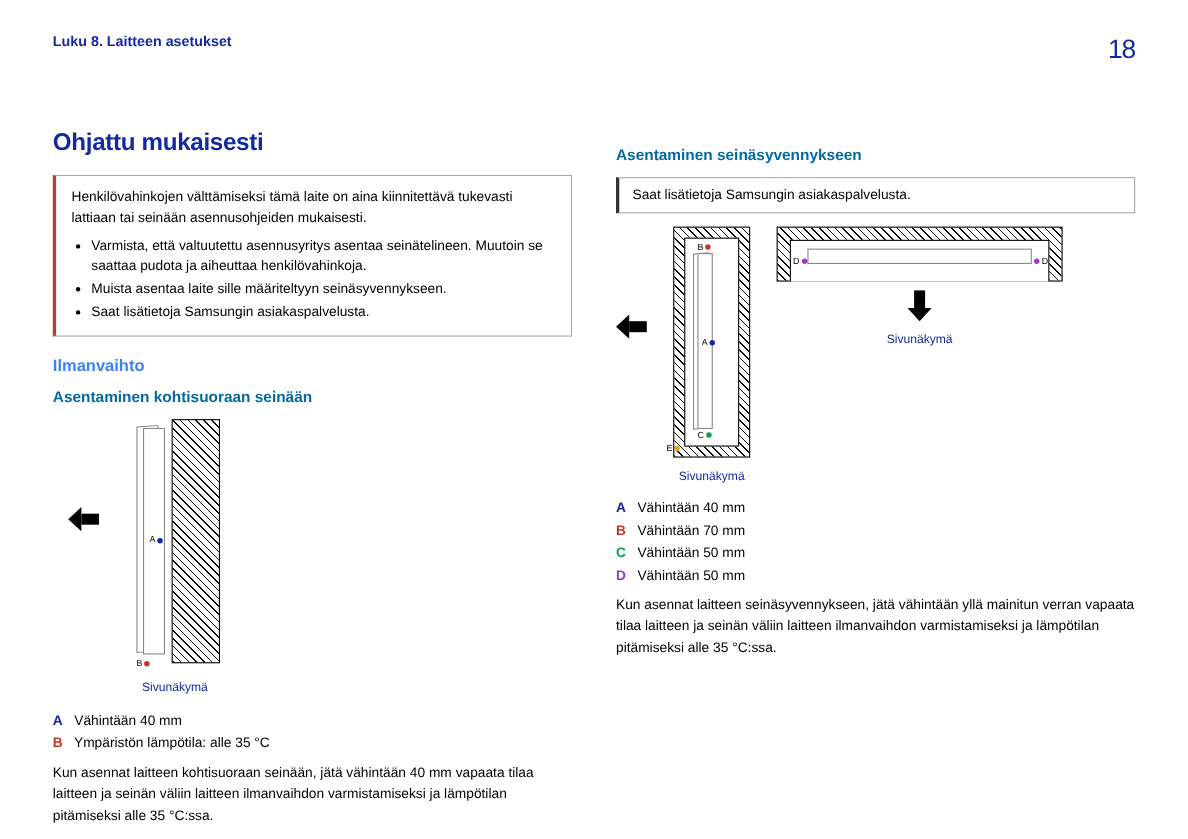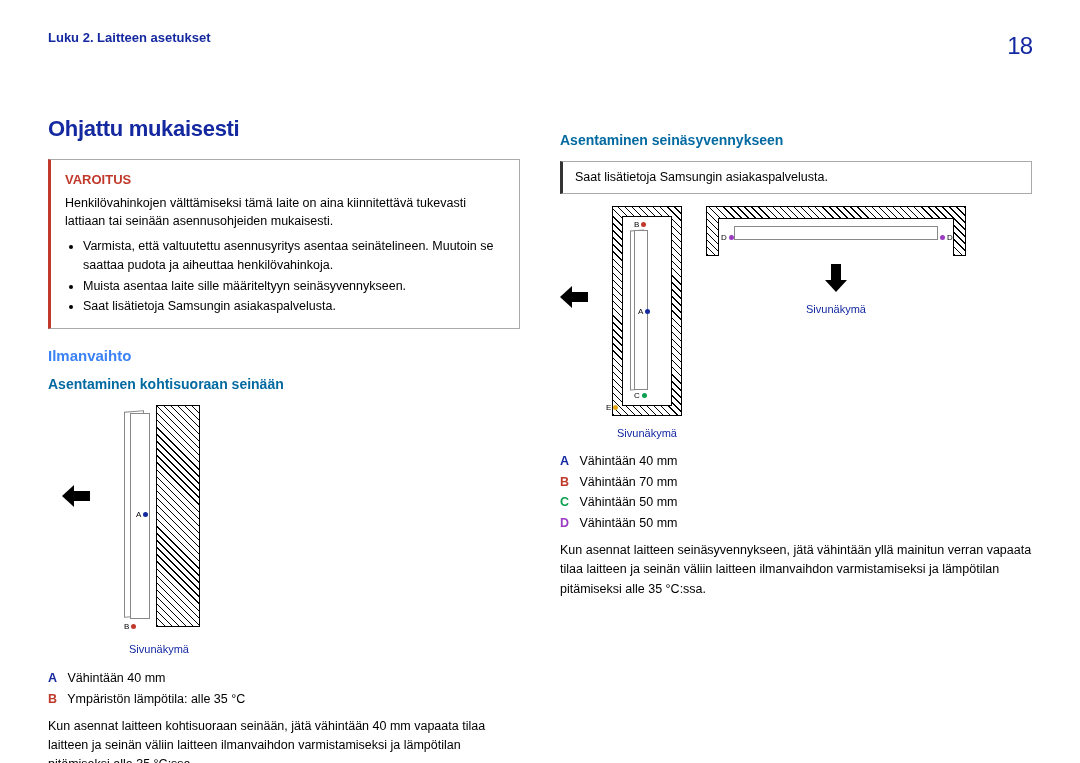--- a/index.html
+++ b/index.html
@@ -159,31 +159,30 @@
   .dot-b { background: #c0392b; }
   .dot-c { background: #0aa050; }
   .dot-d { background: #9b3bc2; }
   .dot-e { background: #e6a817; }
   .col2-top { display:flex; gap:24px; align-items:flex-start; margin-bottom:6px; }
 </style>
 </head>
 <body>
 
 <div class="header">
-  <div class="chapter-title">Luku 2. Laitteen asetukset</div>
+  <div class="chapter-title">Luku 8. Laitteen asetukset</div>
   <div class="page-number">18</div>
 </div>
 
 <div class="main">
 
   <div class="col">
     <h1 class="section-title">Ohjattu mukaisesti</h1>
 
     <div class="warning-box">
-      <div class="warning-label">VAROITUS</div>
       <div class="warning-body">Henkilövahinkojen välttämiseksi tämä laite on aina kiinnitettävä tukevasti lattiaan tai seinään asennusohjeiden mukaisesti.</div>
       <ul class="warning-list">
         <li>Varmista, että valtuutettu asennusyritys asentaa seinätelineen. Muutoin se saattaa pudota ja aiheuttaa henkilövahinkoja.</li>
         <li>Muista asentaa laite sille määriteltyyn seinäsyvennykseen.</li>
         <li>Saat lisätietoja Samsungin asiakaspalvelusta.</li>
       </ul>
     </div>
 
     <div class="sub-heading">Ilmanvaihto</div>
     <div class="sub-sub-heading">Asentaminen kohtisuoraan seinään</div>

